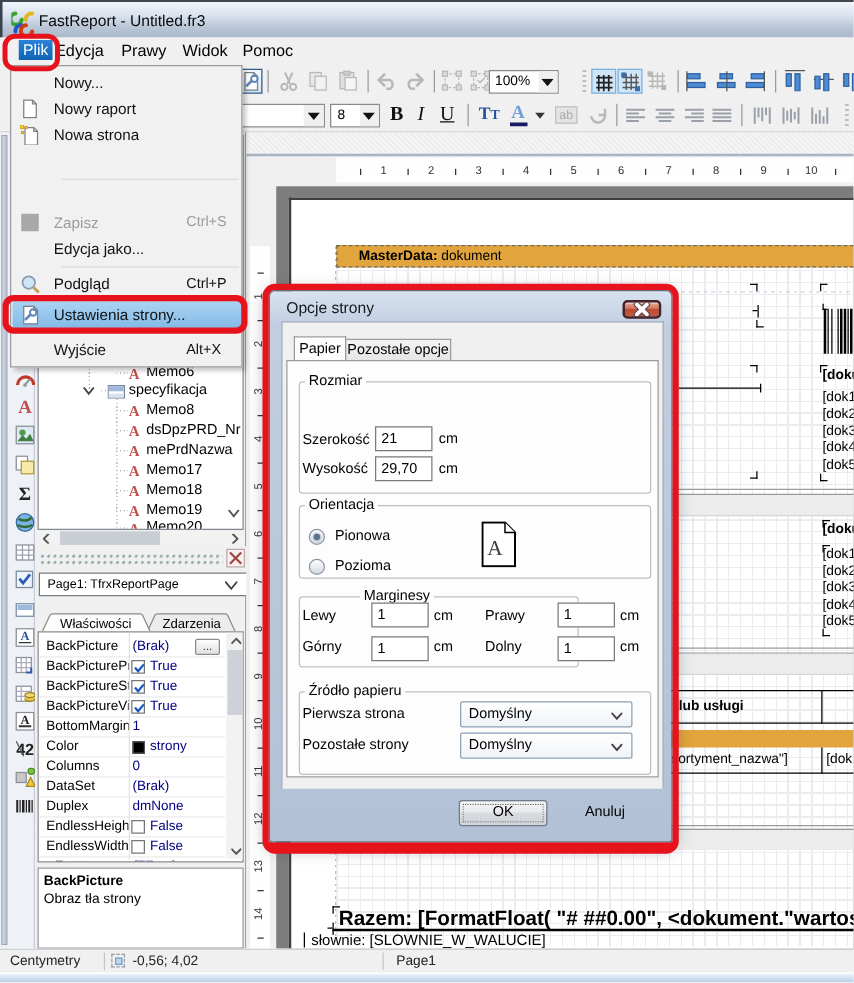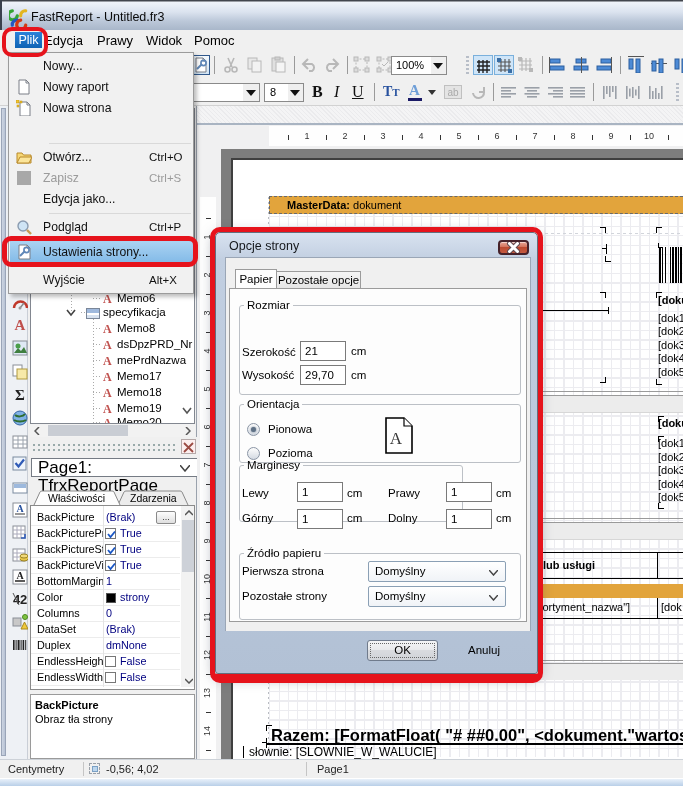--- a/index.html
+++ b/index.html
@@ -407,21 +407,21 @@
     <span class="abs" style="left:18px;top:1px;width:80px;height:11px;background:#c9cdd4;"></span>
   </div>
 
   <div class="abs" style="left:0px;top:331px;width:169px;height:21px;background:#f0f0f0;">
     <span class="abs" style="left:4px;top:6px;width:146px;height:9px;background-image:radial-gradient(circle 1.2px at 2px 2px,#9aa 1.2px,transparent 1.3px);background-size:5px 5px;"></span>
     <span class="abs" style="left:153px;top:2px;width:15px;height:15px;background:#fceeee;border:1px solid #b5a9a9;"><svg width="13" height="13">
           <path d="M2 2l9 9M11 2l-9 9" stroke="#9b4a42" stroke-width="1.8"></path>
         </svg></span>
   </div>
 
-  <div class="abs" style="left:3px;top:352px;width:180px;height:19px;background:#fff;border:1px solid #757b84;font-size:17px;line-height:18px;padding-left:6px;">Page1: TfrxReportPage
+  <div class="abs" style="left:3px;top:352px;width:180px;height:19px;background:#fff;border:1px solid #757b84;font-size:10px;line-height:18px;padding-left:6px;">Page1: TfrxReportPage
     <svg class="abs" style="left:148px;top:6px;" width="10" height="7">
         <path d="M0 0l5 6 5-6" fill="none" stroke="#444" stroke-width="1.5"></path>
       </svg>
   </div>
 
   <div class="abs" style="left:2px;top:384px;width:165px;height:16px;">
     <svg width="165" height="16">
       <path d="M88 15 L94 2 Q94.5 1 96 1 H150 Q151.5 1 152 2 L158 15" fill="#ececec" stroke="#8a8a8a" stroke-width="1"></path>
       <path d="M4 15 L10 2 Q10.5 1 12 1 H82 Q83.5 1 84 2 L90 15" fill="#fdfdfd" stroke="#8a8a8a" stroke-width="1"></path>
       <text x="18" y="12" font-family="Liberation Sans" font-size="10.5" fill="#000">Właściwości</text>
@@ -686,28 +686,20 @@
           <path d="M11 2v3h3" fill="none" stroke="#7a7f87"></path>
           <g fill="#f4c52e" stroke="#b98e14" stroke-width=".5">
             <rect x="0" y="0" width="3" height="3"></rect>
             <rect x="4" y="1" width="2" height="2"></rect>
             <rect x="1" y="5" width="2" height="2"></rect>
           </g>
         </svg></span>
       <span class="lbl">Nowa strona</span>
     </div>
   <div class="msep" style="top:90px;"></div>
-  <div class="mi" style="top:94px;">
-      <span class="mico"><svg width="16" height="16">
-          <path d="M1 4h5l1.5 2H15v8H1z" fill="#f7d877" stroke="#b8892c"></path>
-          <path d="M1 14l3-6h12l-3 6z" fill="#fbe59a" stroke="#b8892c"></path>
-        </svg></span>
-      <span class="lbl">Otwórz...</span>
-      <span class="sc">Ctrl+O</span>
-    </div>
   <div class="mi" style="top:115px;color:#9b9b9b;">
       <span class="mico"><svg width="16" height="16">
           <rect x="1" y="1" width="14" height="14" fill="#a8a8a8"></rect>
         </svg></span>
       <span class="lbl">Zapisz</span>
       <span class="sc">Ctrl+S</span>
     </div>
   <div class="mi" style="top:136px;">
       <span class="lbl">Edycja jako...</span>
     </div>
@@ -765,21 +757,21 @@
   <div class="abs radio sel" style="left:31px;top:190px;"></div>
   <div class="abs lab" style="left:52px;top:190px;">Pionowa</div>
   <div class="abs radio" style="left:31px;top:214px;"></div>
   <div class="abs lab" style="left:52px;top:214px;">Pozioma</div>
   <svg class="abs" style="left:169px;top:184px;" width="28" height="37">
       <path d="M1 1h18l8 8v27H1z" fill="#fff" stroke="#000" stroke-width="1.6"></path>
       <path d="M19 1v8h8" fill="#fff" stroke="#000" stroke-width="1.2"></path>
       <text x="11" y="27" font-family="Liberation Serif, serif" font-size="17" fill="#3a3a3a" text-anchor="middle">A</text>
     </svg>
 
-  <fieldset class="abs grp" style="left:23px;top:226px;width:224px;height:63px;">
+  <fieldset class="abs grp" style="left:23px;top:238px;width:224px;height:63px;padding-left:44px;">
       <legend>Marginesy</legend>
     </fieldset>
   <div class="abs lab" style="left:26px;top:254px;">Lewy</div>
   <div class="abs inp" style="left:81px;top:249px;">1</div>
   <div class="abs lab" style="left:131px;top:254px;">cm</div>
   <div class="abs lab" style="left:172px;top:254px;">Prawy</div>
   <div class="abs inp" style="left:230px;top:249px;">1</div>
   <div class="abs lab" style="left:280px;top:254px;">cm</div>
   <div class="abs lab" style="left:26px;top:279px;">Górny</div>
   <div class="abs inp" style="left:81px;top:276px;">1</div>

